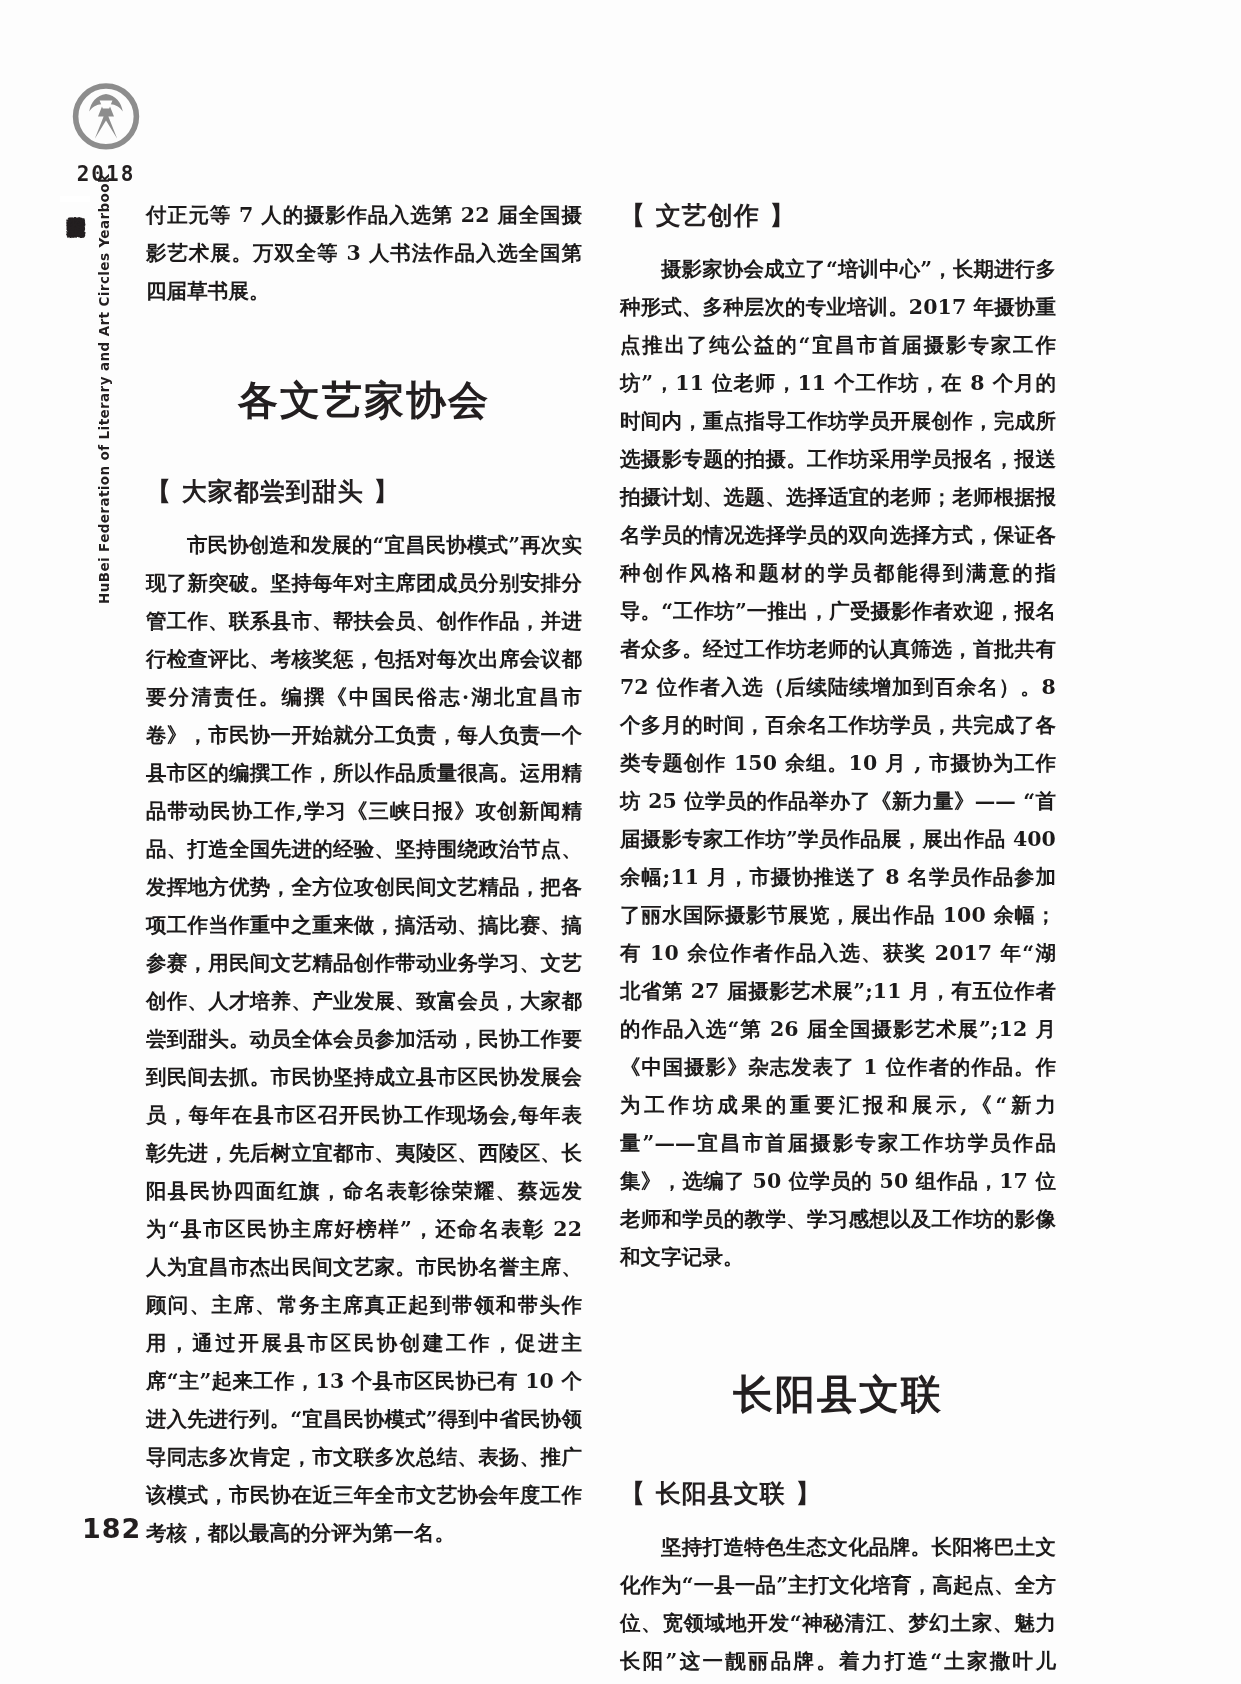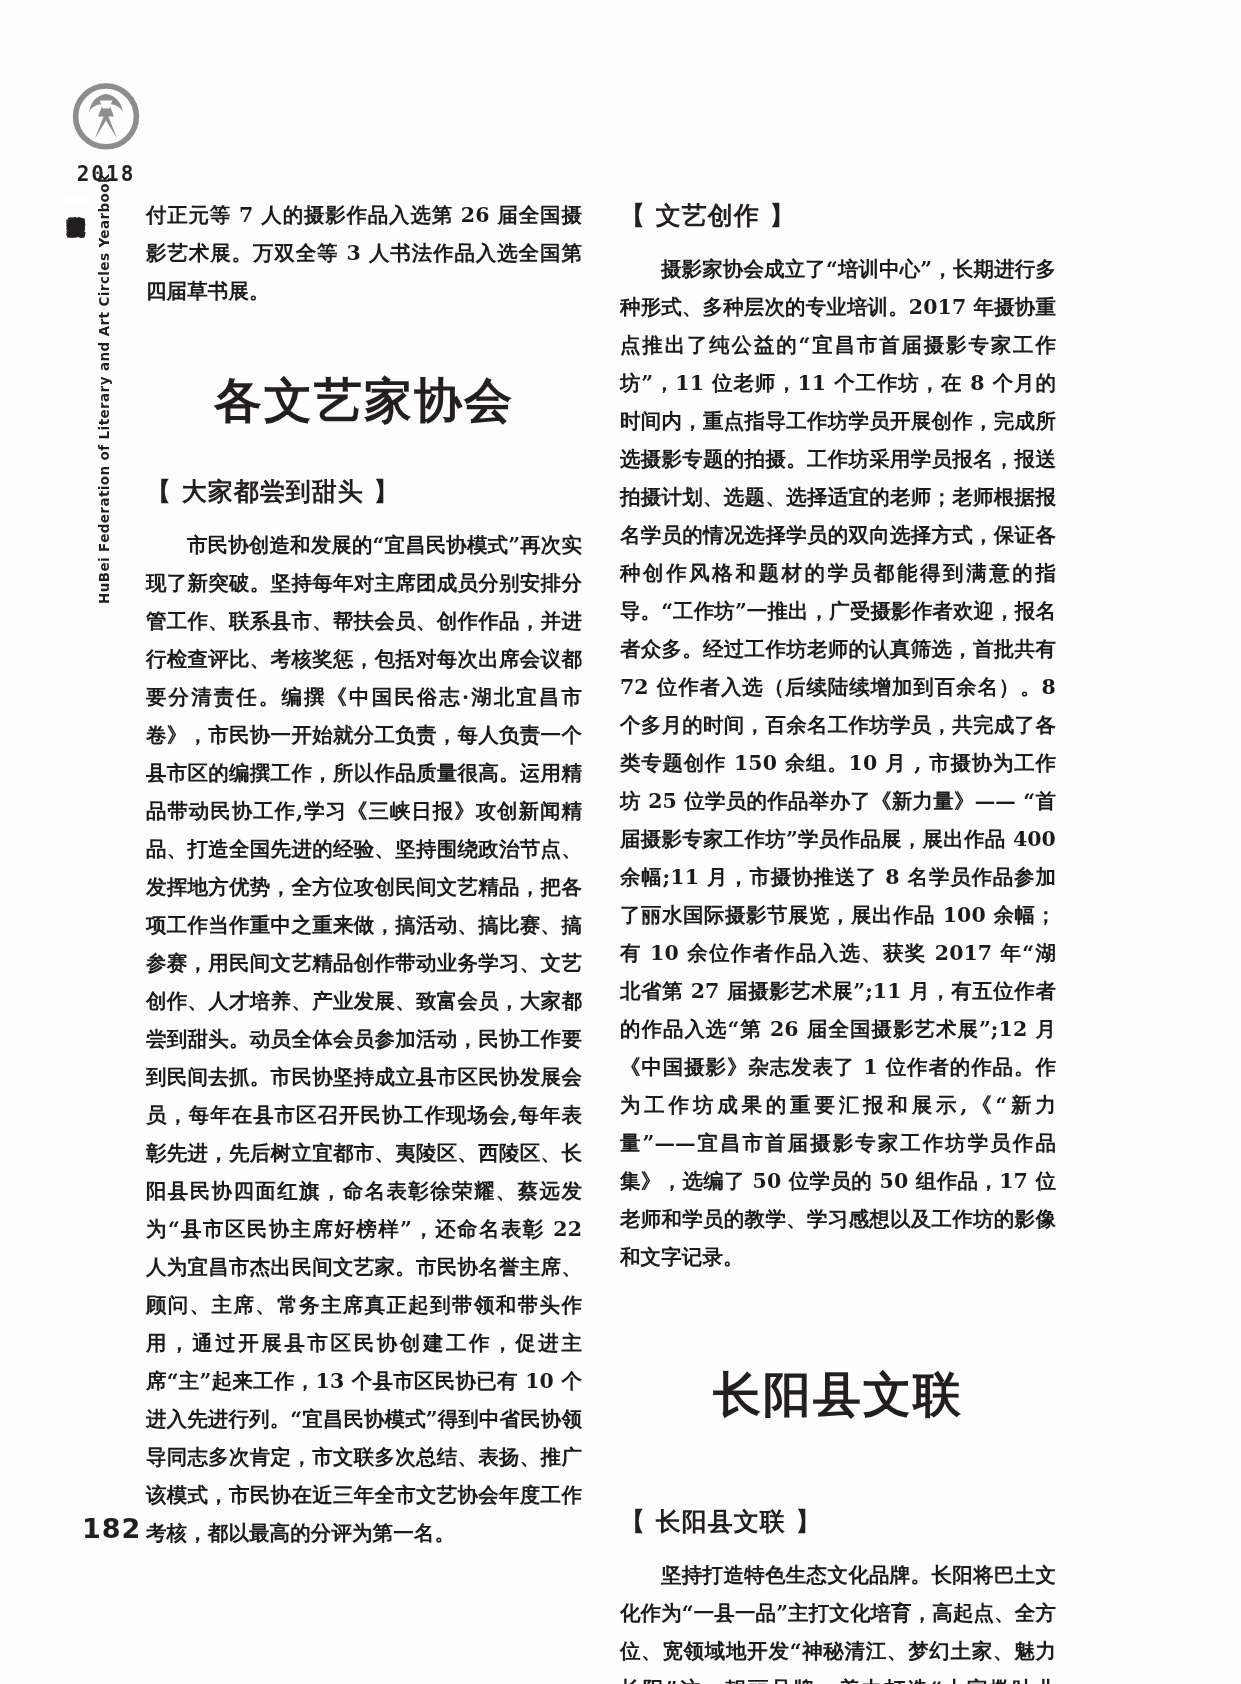--- a/index.html
+++ b/index.html
@@ -107,21 +107,21 @@
     text-align: justify;
     text-justify: inter-character;
     letter-spacing: 0.1px;
     margin: 0;
   }
   .body-text.indent { text-indent: 2em; }
 
   .section-title {
     font-family: "DejaVu Sans", "Liberation Sans", sans-serif;
     font-weight: 700;
-    font-size: 48px;
+    font-size: 40px;
     line-height: 52px;
     letter-spacing: 2px;
     color: #231f20;
     text-align: center;
     margin: 0;
   }
 
   .sub-title {
     font-family: "DejaVu Sans", "Liberation Sans", sans-serif;
     font-weight: 700;
@@ -130,21 +130,21 @@
     letter-spacing: 1px;
     color: #231f20;
     text-align: left;
     margin: 0;
   }
 
   .sp-top-64 { margin-top: 64px; }
   .sp-top-46 { margin-top: 46px; }
   .sp-top-14 { margin-top: 14px; }
   .sp-top-92 { margin-top: 92px; }
-  .sp-top-54 { margin-top: 82px; }
+  .sp-top-54 { margin-top: 54px; }
 
   
   .page-number {
     position: absolute;
     left: 82px;
     bottom: 140px;
     font-family: "DejaVu Sans", "Liberation Sans", sans-serif;
     font-weight: 700;
     font-size: 27px;
     letter-spacing: 1px;
@@ -164,21 +164,21 @@
     </svg>
     <div class="logo-year">2018</div>
   </div>
 
   <div class="spine">
     <div class="spine-cn">湖北省文学艺术界联合会年鉴</div>
     <div class="spine-en">HuBei Federation of Literary and Art Circles Yearbook</div>
   </div>
 
   <div class="col col-left">
-    <p class="body-text">付正元等 7 人的摄影作品入选第 26 届全国摄影艺术展。万双全等 3 人书法作品入选全国第四届草书展。</p>
+    <p class="body-text">付正元等 7 人的摄影作品入选第 22 届全国摄影艺术展。万双全等 3 人书法作品入选全国第四届草书展。</p>
 
     <h1 class="section-title sp-top-64">各文艺家协会</h1>
 
     <h2 class="sub-title sp-top-46">【 大家都尝到甜头 】</h2>
 
     <p class="body-text indent sp-top-14">市民协创造和发展的“宜昌民协模式”再次实现了新突破。坚持每年对主席团成员分别安排分管工作、联系县市、帮扶会员、创作作品，并进行检查评比、考核奖惩，包括对每次出席会议都要分清责任。编撰《中国民俗志·湖北宜昌市卷》，市民协一开始就分工负责，每人负责一个县市区的编撰工作，所以作品质量很高。运用精品带动民协工作,学习《三峡日报》攻创新闻精品、打造全国先进的经验、坚持围绕政治节点、发挥地方优势，全方位攻创民间文艺精品，把各项工作当作重中之重来做，搞活动、搞比赛、搞参赛，用民间文艺精品创作带动业务学习、文艺创作、人才培养、产业发展、致富会员，大家都尝到甜头。动员全体会员参加活动，民协工作要到民间去抓。市民协坚持成立县市区民协发展会员，每年在县市区召开民协工作现场会,每年表彰先进，先后树立宜都市、夷陵区、西陵区、长阳县民协四面红旗，命名表彰徐荣耀、蔡远发为“县市区民协主席好榜样”，还命名表彰 22 人为宜昌市杰出民间文艺家。市民协名誉主席、顾问、主席、常务主席真正起到带领和带头作用，通过开展县市区民协创建工作，促进主席“主”起来工作，13 个县市区民协已有 10 个进入先进行列。“宜昌民协模式”得到中省民协领导同志多次肯定，市文联多次总结、表扬、推广该模式，市民协在近三年全市文艺协会年度工作考核，都以最高的分评为第一名。</p>
   </div>
 
   <div class="col col-right">
     <h2 class="sub-title">【 文艺创作 】</h2>

